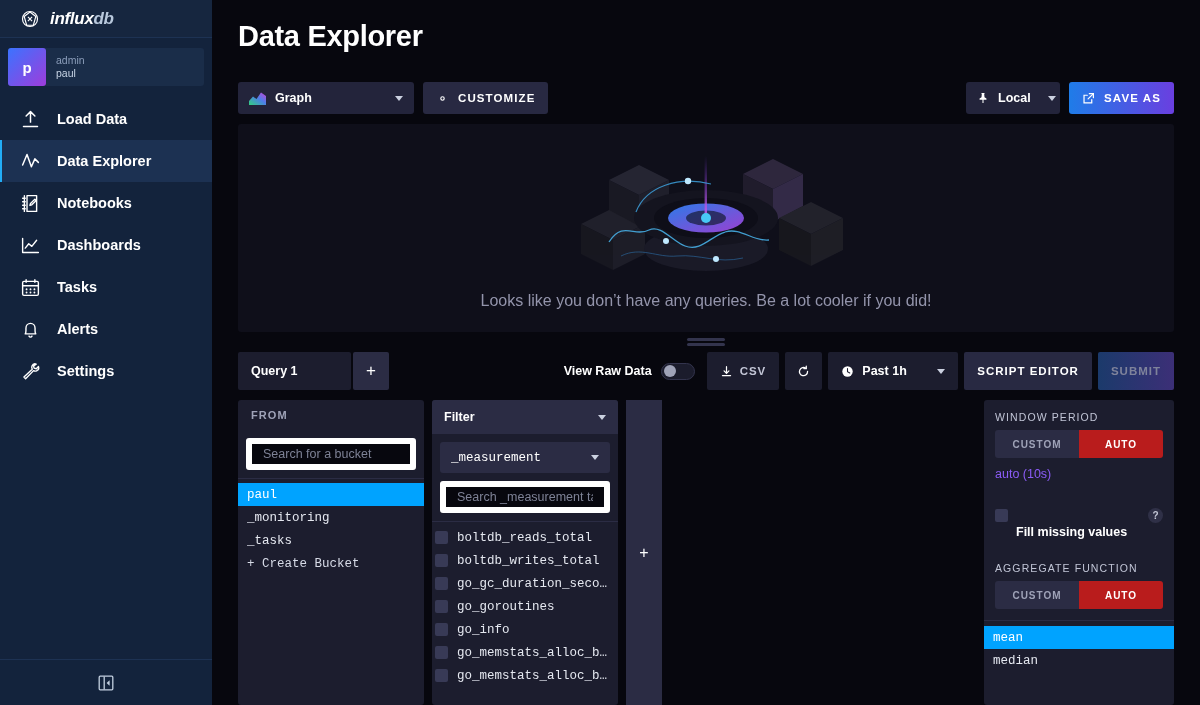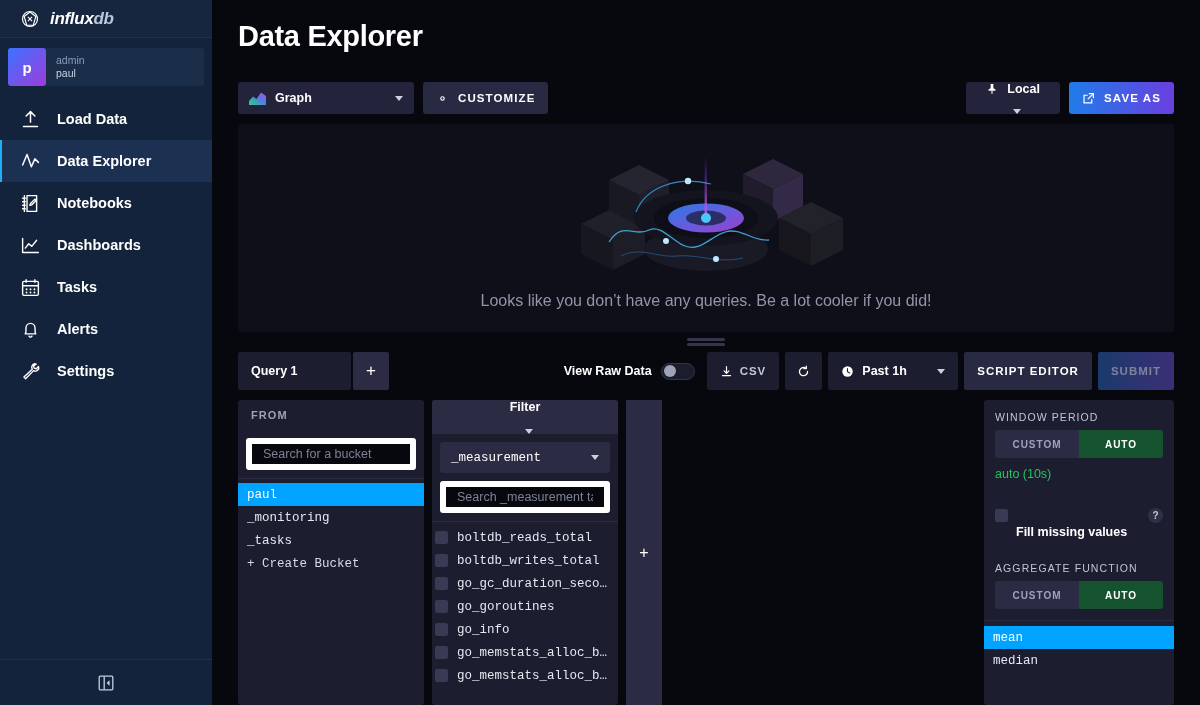--- a/index.html
+++ b/index.html
@@ -81,21 +81,21 @@
     height: 32px; display: inline-flex; align-items: center; gap: 9px;
     padding: 0 13px; border-radius: 3px; font-size: 12.5px;
     color: #ffffff; cursor: pointer; border: none; font-family: inherit;
     white-space: nowrap;
   }
   .btn-dark { background: #282942; font-weight: bold; }
   .btn-dropdown {
     background: #23243b; justify-content: space-between;
     width: 176px; padding: 0 11px; font-weight: bold;
   }
-  .btn-dropdown.local { width: 94px; flex-direction: column; }
+  .btn-dropdown.local { width: 94px; }
   .btn-caret {
     width: 0; height: 0; border-left: 4px solid transparent;
     border-right: 4px solid transparent; border-top: 5px solid #cbd1e0;
     margin-left: 8px;
   }
   .btn-upper { text-transform: uppercase; letter-spacing: 1.1px; font-size: 11.5px; font-weight: bold; }
   .btn-gradient {
     background: linear-gradient(90deg, #1f7ce8 0%, #6a3fe0 100%);
     font-weight: bold;
   }
@@ -176,21 +176,21 @@
   .col-right { width: 190px; flex: 0 0 190px; background:#1c1d2e; }
 
   .col-head {
     height: 30px; display: flex; align-items: center; padding: 0 13px;
     font-size: 11px; font-weight: bold; letter-spacing: 1.1px;
     color: #9fa3b8; text-transform: uppercase;
   }
   .col-head-dd {
     height: 34px; background: #2b2c44; display: flex; align-items: center;
     justify-content: space-between; padding: 0 12px; color: #ffffff;
-    font-size: 12.5px; font-weight: bold; cursor: pointer; flex-direction: column;
+    font-size: 12.5px; font-weight: bold; cursor: pointer;
   }
   .search-wrap { padding: 8px; }
   .search-input {
     width: 100%; height: 32px; background: #07070e; border: 6px solid #ffffff;
     border-radius: 3px; color: #7e8296; font-size: 12.5px;
     padding: 0 11px; font-family: inherit; outline: none;
   }
   .search-input::placeholder { color: #7e8296; }
   .sub-dd {
     margin: 8px 8px 0 8px; height: 31px; background: #2b2c44; border-radius: 3px;
@@ -224,22 +224,22 @@
     padding: 11px 11px 7px 11px; font-size: 10.5px; font-weight: normal;
     letter-spacing: 1.1px; color: #c1c5d6; text-transform: uppercase;
   }
   .seg { display: flex; margin: 0 11px; border-radius: 3px; overflow: hidden; height: 28px; }
   .seg-btn {
     flex: 1; display: flex; align-items: center; justify-content: center;
     font-size: 10px; font-weight: bold; letter-spacing: 1px;
     text-transform: uppercase; cursor: pointer;
   }
   .seg-btn.off { background: #2b2c44; color: #9fa3b8; }
-  .seg-btn.on { background: #14532d; color: #ffffff; }
-  .auto-note { padding: 9px 11px 10px 11px; font-size: 12.5px; color: #22c55e; }
+  .seg-btn.on { background: #b91c1c; color: #ffffff; }
+  .auto-note { padding: 9px 11px 10px 11px; font-size: 12.5px; color: #8b5cf6; }
   .fill-row {
     display: flex; align-items: center; justify-content: space-between;
     padding: 0 11px 12px 11px;
   }
   .fill-left { display: flex; align-items: center; gap: 8px; }
   .fill-label { font-size: 12.5px; color: #ffffff; font-weight: bold; margin-top: 34px; }
   .help-icon {
     width: 15px; height: 15px; border-radius: 50%; background: #2f3047;
     color: #c3c6d6; font-size: 10px; font-weight: bold;
     display: flex; align-items: center; justify-content: center; cursor: pointer;

